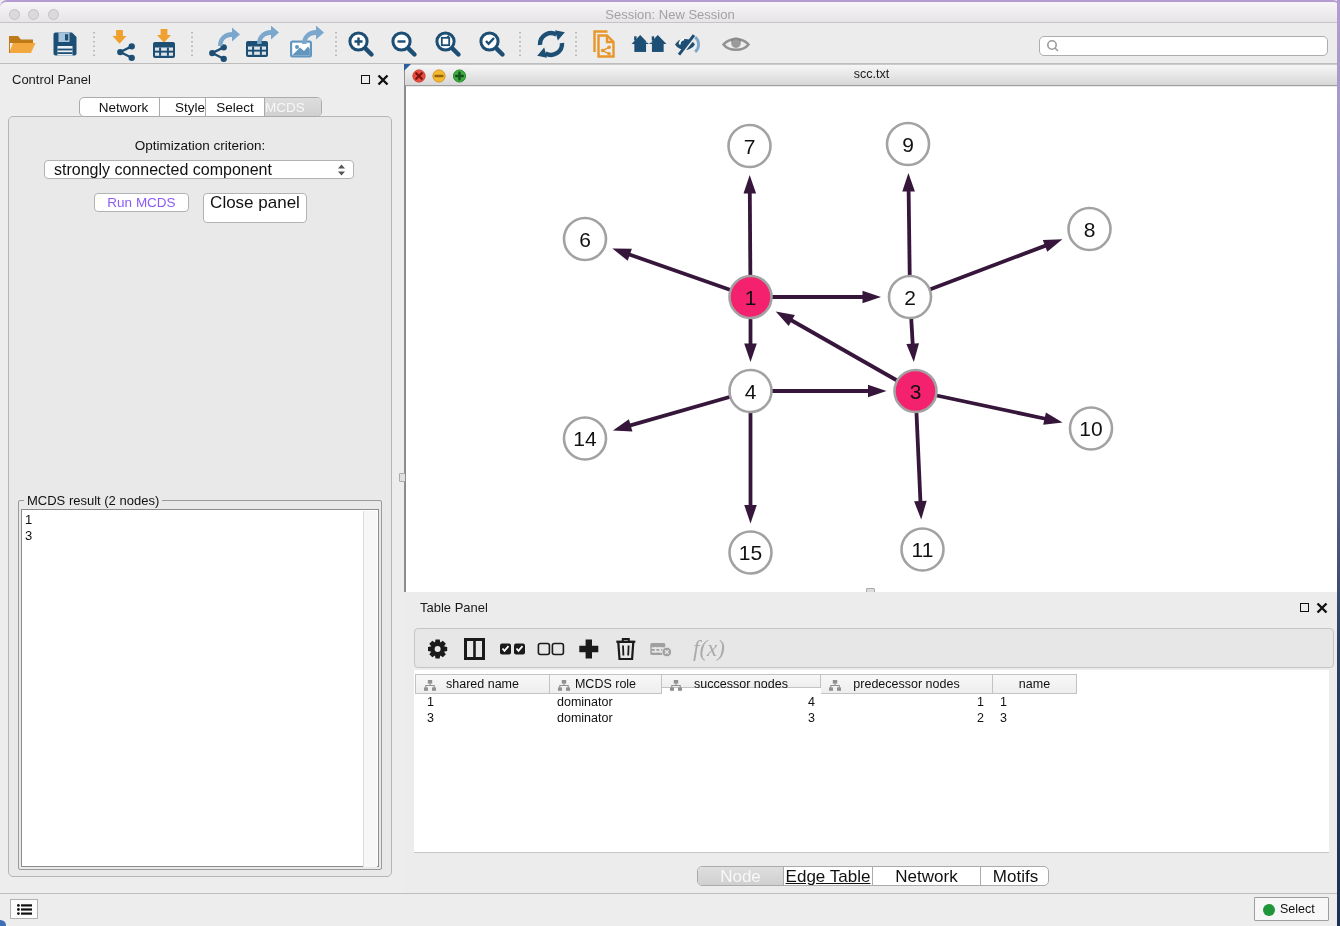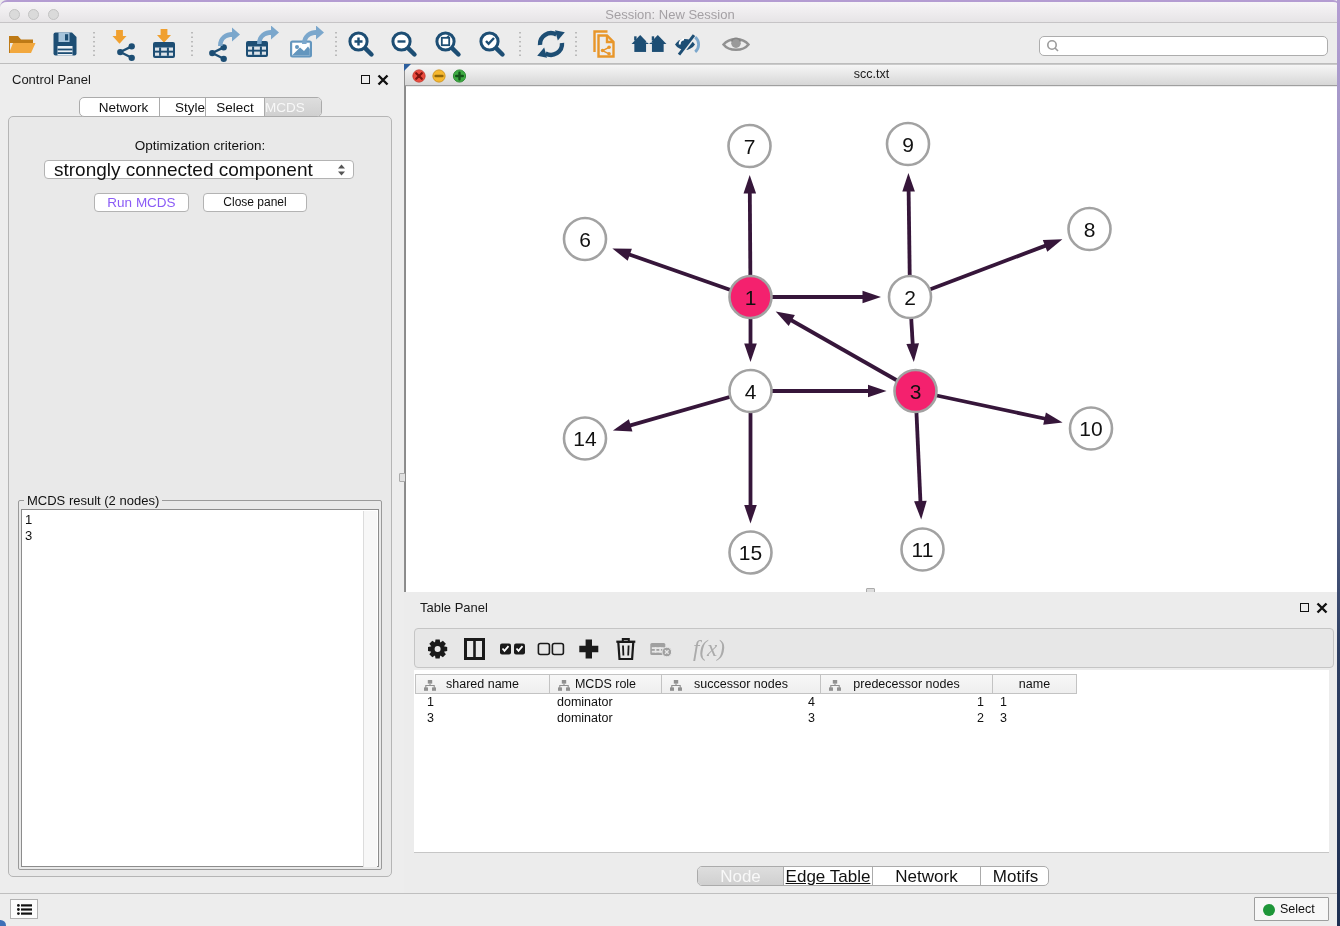--- a/index.html
+++ b/index.html
@@ -185,28 +185,28 @@
   <div class="abs" style="left:8px;top:52px;width:384px;height:761px;background:#E9E9E9;border:1px solid #B5B5B5;border-radius:5px;"></div>
 
   <div class="abs" style="left:79px;top:33px;width:243px;height:20px;border:1px solid #ABABAB;border-radius:5px;background:#fff;overflow:hidden;font-size:13.5px;">
     <div class="abs" style="left:0;top:0;width:72px;height:20px;border-right:1px solid #ABABAB;text-align:center;line-height:19px;color:#111;margin-left:8px;">Network</div>
     <div class="abs" style="left:72px;top:0;width:54px;height:20px;border-right:1px solid #ABABAB;text-align:right;line-height:19px;color:#111;">Style</div>
     <div class="abs" style="left:126px;top:0;width:59px;height:20px;border-right:1px solid #ABABAB;text-align:center;line-height:19px;color:#111;">Select</div>
     <div class="abs" style="left:185px;top:0;width:58px;height:20px;line-height:19px;background:linear-gradient(#DEDEDE,#CECECE);color:#F8F8F8;">MCDS</div>
   </div>
   <div class="abs" style="left:8px;top:74px;width:384px;text-align:center;font-size:13.5px;color:#111;">Optimization criterion:</div>
 
-  <div class="abs" style="left:44px;top:96px;width:310px;height:19px;background:#fff;border:1px solid #B3B3B3;border-radius:4px;font-size:19px;color:#111;line-height:17px;padding-left:9px;">strongly connected component
+  <div class="abs" style="left:44px;top:96px;width:310px;height:19px;background:#fff;border:1px solid #B3B3B3;border-radius:4px;font-size:16px;color:#111;line-height:17px;padding-left:9px;">strongly connected component
     <svg class="abs" style="right:7px;top:3px;" width="9" height="12" viewBox="0 0 9 12">
         <path d="M1 4.5 L4.5 0.5 L8 4.5 Z M1 7.5 L4.5 11.5 L8 7.5 Z" fill="#555"></path>
       </svg>
   </div>
 
   <div class="abs" style="left:94px;top:129px;width:95px;height:19px;background:#fff;border:1px solid #B3B3B3;border-radius:4px;font-size:13.5px;color:#8b5cf6;text-align:center;line-height:17px;">Run MCDS</div>
-  <div class="abs" style="left:203px;top:129px;width:104px;height:19px;background:#fff;border:1px solid #B3B3B3;border-radius:4px;font-size:12px;color:#111;text-align:center;line-height:17px;">Close panel</div>
+  <div class="abs" style="left:203px;top:129px;width:104px;height:30px;background:#fff;border:1px solid #B3B3B3;border-radius:4px;font-size:17px;color:#111;text-align:center;line-height:17px;">Close panel</div>
 
   <div class="abs" style="left:18px;top:436px;width:364px;height:370px;border:1px solid #9A9A9A;border-radius:2px;"></div>
   <div class="abs" style="left:24px;top:429px;background:#E9E9E9;padding:0 3px;font-size:13px;color:#111;">MCDS result (2 nodes)</div>
   <div class="abs" style="left:21px;top:445px;width:358px;height:358px;background:#fff;border:1px solid #8C8C8C;">
     <div style="padding:2px 0 0 3px;font-size:13px;color:#111;line-height:15.5px;">1<br>3</div>
     <div class="abs" style="right:1px;top:1px;width:14px;height:356px;background:#F7F7F7;border-left:1px solid #DCDCDC;"></div>
   </div>
 </div>
 
 <div class="abs" style="left:404px;top:64px;width:1.6px;height:528px;background:#8E8E8E;"></div>
@@ -357,21 +357,21 @@
 <path d="M6,3.6 L6,5.5 M1.8,8 L1.8,5.5 L10.2,5.5 L10.2,8" stroke="#909090" stroke-width="1.1" fill="none"></path>
 <rect x="0" y="7.4" width="4" height="3.4" fill="#909090"></rect>
             <rect x="8" y="7.4" width="4" height="3.4" fill="#909090"></rect>
           </svg>shared name</div>
         <div class="abs" style="left:136px;top:0;width:112px;height:20px;background:linear-gradient(#F7F7F7,#EEEEEE);border:1px solid #C3C3C3;border-left:none;text-align:center;line-height:19px;"><svg style="position:absolute;left:8px;top:5px;" width="12" height="11" viewBox="0 0 12 11">
 <rect x="3.8" y="0" width="4.4" height="3.6" fill="#909090"></rect>
 <path d="M6,3.6 L6,5.5 M1.8,8 L1.8,5.5 L10.2,5.5 L10.2,8" stroke="#909090" stroke-width="1.1" fill="none"></path>
 <rect x="0" y="7.4" width="4" height="3.4" fill="#909090"></rect>
             <rect x="8" y="7.4" width="4" height="3.4" fill="#909090"></rect>
           </svg>MCDS role</div>
-        <div class="abs" style="left:248px;top:0;width:159px;height:20px;background:linear-gradient(#F7F7F7,#EEEEEE);border:1px solid #C3C3C3;border-left:none;text-align:center;line-height:19px;"><svg style="position:absolute;left:8px;top:5px;" width="12" height="11" viewBox="0 0 12 11">
+        <div class="abs" style="left:248px;top:0;width:159px;height:14px;background:linear-gradient(#F7F7F7,#EEEEEE);border:1px solid #C3C3C3;border-left:none;text-align:center;line-height:19px;"><svg style="position:absolute;left:8px;top:5px;" width="12" height="11" viewBox="0 0 12 11">
 <rect x="3.8" y="0" width="4.4" height="3.6" fill="#909090"></rect>
 <path d="M6,3.6 L6,5.5 M1.8,8 L1.8,5.5 L10.2,5.5 L10.2,8" stroke="#909090" stroke-width="1.1" fill="none"></path>
 <rect x="0" y="7.4" width="4" height="3.4" fill="#909090"></rect>
             <rect x="8" y="7.4" width="4" height="3.4" fill="#909090"></rect>
           </svg>successor nodes</div>
         <div class="abs" style="left:407px;top:0;width:172px;height:20px;background:linear-gradient(#F7F7F7,#EEEEEE);border:1px solid #C3C3C3;border-left:none;text-align:center;line-height:19px;"><svg style="position:absolute;left:8px;top:5px;" width="12" height="11" viewBox="0 0 12 11">
 <rect x="3.8" y="0" width="4.4" height="3.6" fill="#909090"></rect>
 <path d="M6,3.6 L6,5.5 M1.8,8 L1.8,5.5 L10.2,5.5 L10.2,8" stroke="#909090" stroke-width="1.1" fill="none"></path>
 <rect x="0" y="7.4" width="4" height="3.4" fill="#909090"></rect>
             <rect x="8" y="7.4" width="4" height="3.4" fill="#909090"></rect>

